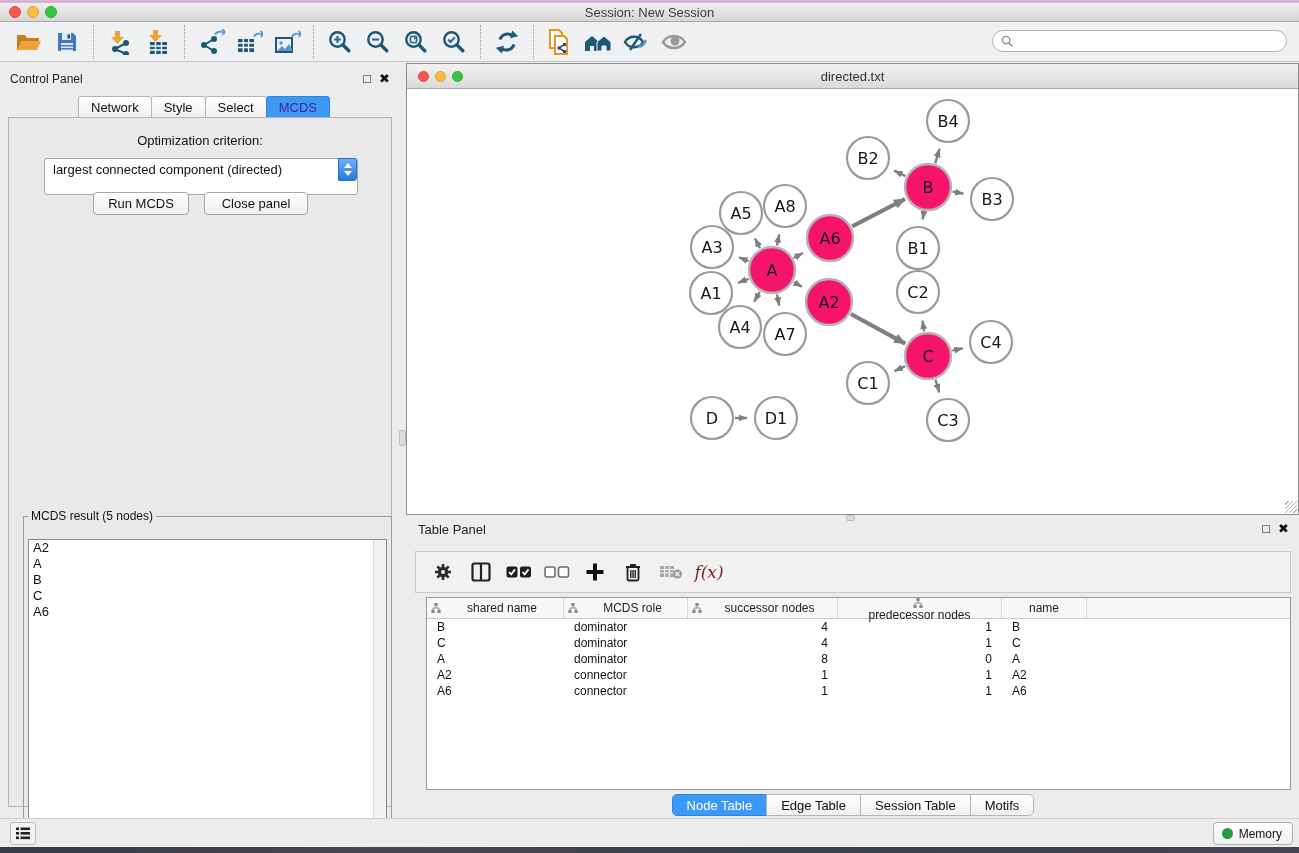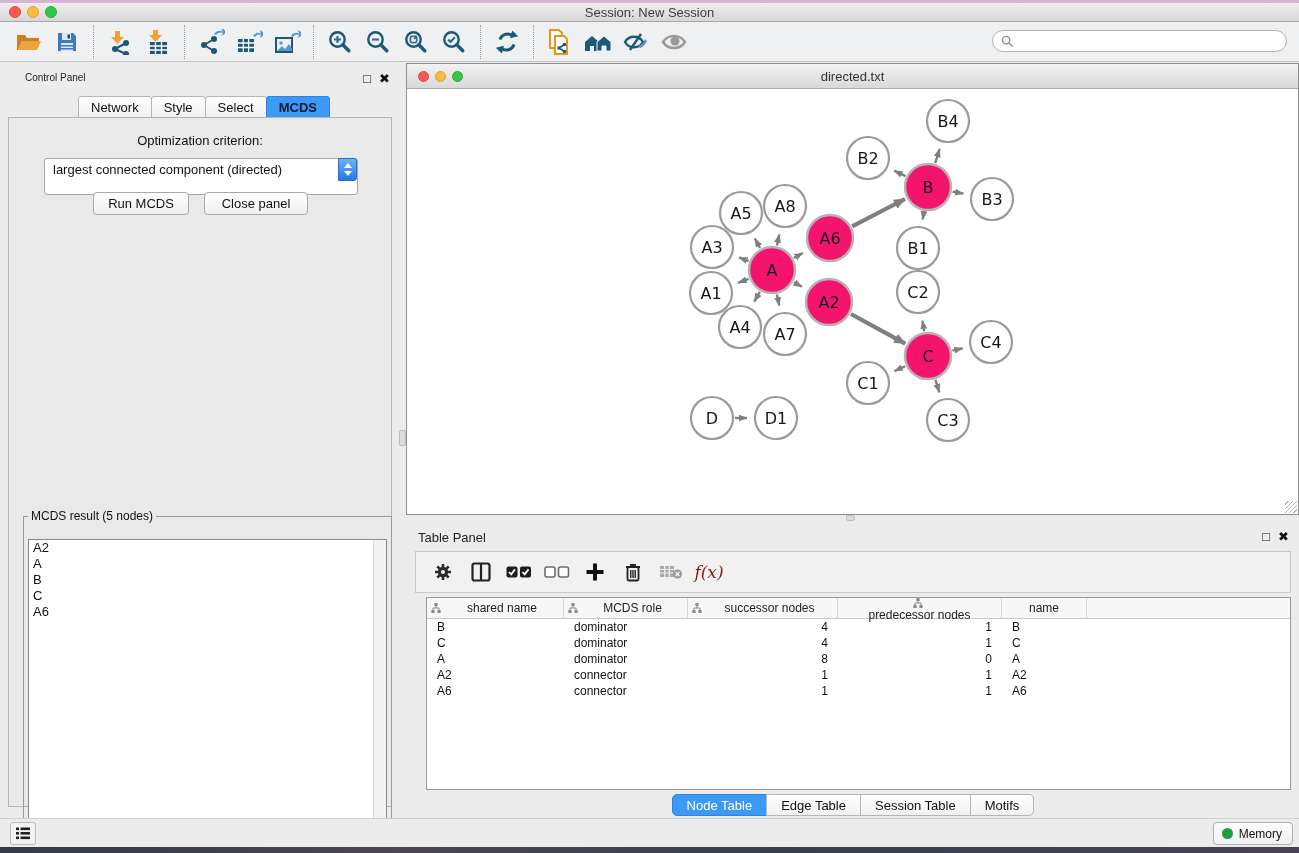--- a/index.html
+++ b/index.html
@@ -22,27 +22,27 @@
     background:#eef0f1; border-bottom:1px solid #c4c4c4; display:flex; align-items:center; padding-left:10px; }
   .tb-btn { width:34px; height:34px; display:flex; align-items:center; justify-content:center; cursor:pointer; margin:0 2px; }
   .tb-sep { border-left:1px dotted #9a9a9a; height:34px; margin:0 7px; }
   #search-wrap { position:absolute; right:12px; top:8px; width:295px; height:22px; background:#fff;
     border:1px solid #b3b3b3; border-radius:12px; display:flex; align-items:center; padding-left:8px; }
   #search-wrap input { border:none; outline:none; flex:1; height:18px; font-size:12px; background:transparent; margin-left:5px; }
 
   
   #control-panel { position:absolute; left:0; top:62px; width:400px; height:756px; }
   #cp-header { position:absolute; left:0; top:8px; width:100%; height:20px; }
-  #cp-header .cp-title { position:absolute; left:25px; top:2px; font-size:10px; color:#222; }
+  #cp-header .cp-title { position:absolute; left:10px; top:2px; font-size:12px; color:#222; }
   .win-icons { position:absolute; right:10px; top:1px; font-size:13px; color:#111; }
   .win-icons span { margin-left:8px; cursor:pointer; }
   #cp-tabs { position:absolute; left:78px; top:34px; display:flex; }
   .cp-tab { height:22px; padding:3px 12px 0; font-size:13px; color:#111; background:linear-gradient(#ffffff,#f1f1f1);
     border:1px solid #b5b5b5; margin-right:-1px; border-radius:3px 3px 0 0; cursor:pointer; }
-  .cp-tab.sel { background:#3c99f7; color:#0f172a; border-color:#2f83d8;font-weight:bold; }
+  .cp-tab.sel { background:#3c99f7; color:#4c1d95; border-color:#2f83d8; }
   #cp-body { position:absolute; left:8px; top:55px; width:384px; height:690px; background:#e9e9e9; border:1px solid #b5b5b5; }
   #opt-label { position:absolute; left:0; top:15px; width:100%; text-align:center; font-size:13px; color:#111; }
   #criterion { position:absolute; left:35px; top:40px; width:314px; height:37px; background:#fff;
     border:1px solid #a8a8a8; border-radius:3px; font-size:13px; color:#111; line-height:21px; padding-left:8px; cursor:pointer; }
   #criterion .stepper { position:absolute; right:0; top:-1px; width:19px; height:23px;
     background:linear-gradient(#6db2f9,#2479e2); border-radius:0 3px 3px 0; border:1px solid #2a6fc4; }
   .chev { position:absolute; left:5px; width:0; height:0; border-left:4px solid transparent; border-right:4px solid transparent; }
   .chev.up { top:4px; border-bottom:5px solid #fff; }
   .chev.dn { bottom:4px; border-top:5px solid #fff; }
   .cp-btn { position:absolute; top:74px; height:23px; background:linear-gradient(#ffffff,#efefef);
@@ -64,21 +64,21 @@
   #net-titlebar .ttl { position:absolute; width:100%; text-align:center; top:5px; font-size:13px; color:#333; }
   #net-canvas { position:absolute; left:0; top:25px; right:0; bottom:0; background:#fff; }
   #graph-svg { position:absolute; inset:0; }
   #net-grip { position:absolute; right:1px; bottom:1px; width:12px; height:12px;
     background:repeating-linear-gradient(135deg, transparent 0 2px, #b5b5b5 2px 3px); cursor:nwse-resize; }
   .divider-grip-v { position:absolute; left:399px; top:430px; width:7px; height:16px; background:#dcdcdc; border:1px solid #bdbdbd; border-radius:2px; }
   .divider-grip-h { position:absolute; left:846px; top:515px; width:9px; height:6px; background:#dcdcdc; border:1px solid #bdbdbd; border-radius:2px; }
 
   
   #table-panel { position:absolute; left:406px; top:520px; width:893px; height:297px; }
-  #tp-header { position:absolute; left:0; top:8px; width:100%; height:20px; }
+  #tp-header { position:absolute; left:0; top:0; width:100%; height:20px; }
   #tp-header .tp-title { position:absolute; left:12px; top:2px; font-size:13px; color:#222; }
   #tp-toolbar { position:absolute; left:9px; top:31px; right:8px; height:42px; background:#f1f1f1;
     border:1px solid #c9c9c9; display:flex; align-items:center; padding-left:12px; }
   .tp-btn { width:30px; height:30px; display:flex; align-items:center; justify-content:center; margin-right:8px; cursor:pointer; }
   .fx { font-family:"DejaVu Serif", serif; font-style:italic; font-size:17px; color:#7f1d1d; }
   #tbl-box { position:absolute; left:9px; top:77px; right:8px; height:193px; background:#fff; border:1px solid #9a9a9a; overflow:hidden;margin-left:11px; }
   #tbl-header { display:flex; height:21px; background:#f7f7f7; border-bottom:1px solid #c9c9c9; }
   .th { display:flex; align-items:center; border-right:1px solid #d7d7d7; font-size:12px; color:#222; padding:0 4px; cursor:pointer; }
   .th .th-label { flex:1; text-align:center; }
   .tr { display:flex; height:16px; cursor:default; }

